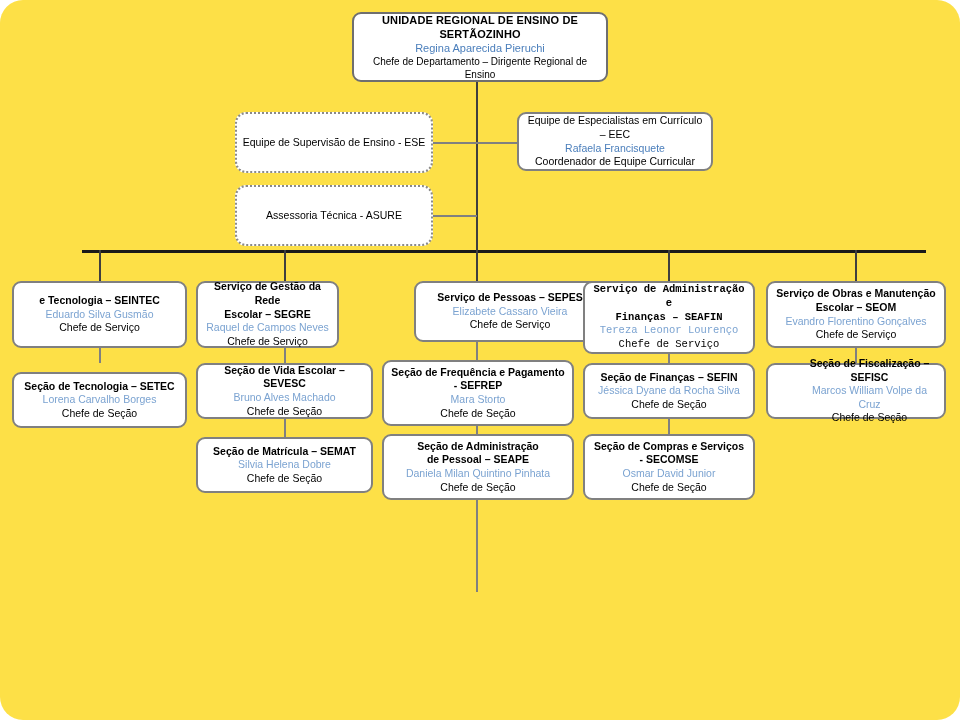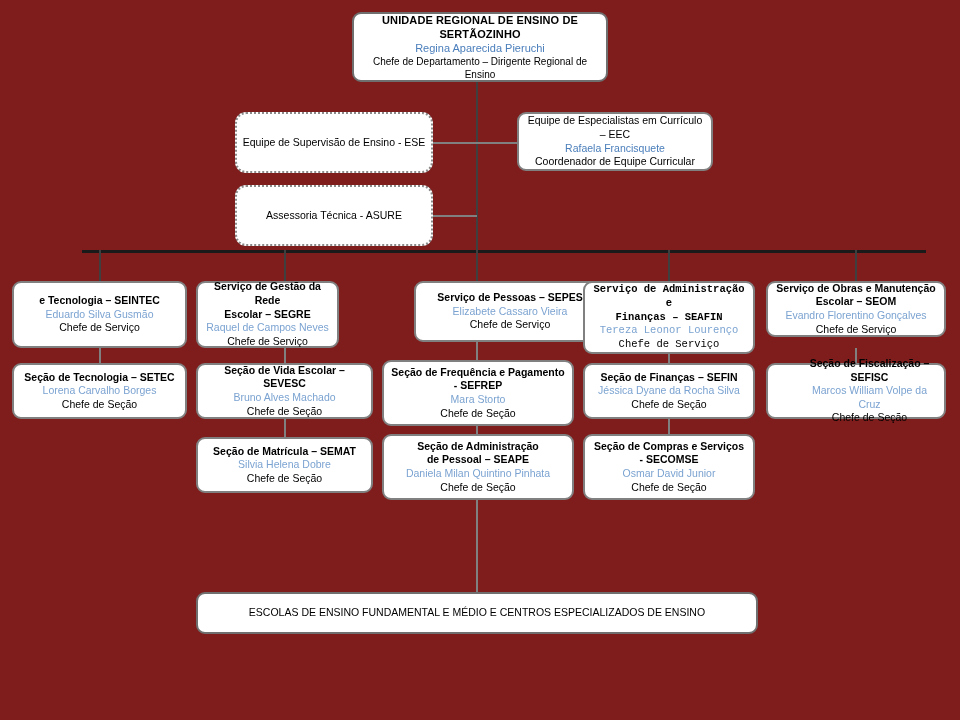--- a/index.html
+++ b/index.html
@@ -9,22 +9,23 @@
     background: #ffffff;
   }
   body {
     font-family: "Liberation Sans", sans-serif;
     -webkit-font-smoothing: antialiased;
   }
   #canvas {
     position: relative;
     width: 960px;
     height: 720px;
-    background: #7f1d1d;
+    background: #fde047;
     overflow: hidden;
+    border-radius: 23px;
   }
 
   
   .line {
     position: absolute;
     background: #808080;
   }
   .line.v { width: 2px; }
   .line.h { height: 2px; }
   .line.dark { background: #3f3f3f; }
@@ -85,24 +86,24 @@
   
   #box-ese   { left: 235px; top: 112px; width: 198px; height: 61px; }
   #box-eec   { left: 517px; top: 112px; width: 196px; height: 59px; }
   #box-asure { left: 235px; top: 185px; width: 198px; height: 61px; }
 
   
   #box-seintec { left: 12px;  top: 281px; width: 175px; height: 67px; }
   #box-segre   { left: 196px; top: 281px; width: 143px; height: 67px; }
   #box-sepes   { left: 382px; top: 281px; width: 192px; height: 61px; margin-left: 32px; }
   #box-seafin  { left: 583px; top: 281px; width: 172px; height: 73px; font-family: Liberation Mono, monospace; }
-  #box-seom    { left: 766px; top: 281px; width: 180px; height: 56px; }
-
-  
-  #box-setec   { left: 12px;  top: 363px; width: 175px; height: 56px; }
+  #box-seom    { left: 766px; top: 281px; width: 180px; height: 67px; }
+
+  
+  #box-setec   { left: 12px;  top: 372px; width: 175px; height: 56px; }
   #box-sevesc  { left: 196px; top: 363px; width: 177px; height: 56px; }
   #box-sefrep  { left: 382px; top: 360px; width: 192px; height: 66px; }
   #box-sefin   { left: 583px; top: 363px; width: 172px; height: 56px; }
   #box-sefisc  { left: 766px; top: 363px; width: 180px; height: 56px; padding-left: 32px; }
 
   
   #box-semat   { left: 196px; top: 437px; width: 177px; height: 56px; }
   #box-seape   { left: 382px; top: 434px; width: 192px; height: 66px; }
   #box-secomse { left: 583px; top: 434px; width: 172px; height: 66px; }
 
@@ -243,17 +244,14 @@
     <div class="role">Chefe de Seção</div>
   </div>
 
   <div class="box" id="box-secomse">
     <div class="title">Seção de Compras e Serviços</div>
     <div class="title">- SECOMSE</div>
     <div class="name">Osmar David Junior</div>
     <div class="role">Chefe de Seção</div>
   </div>
 
-  <div class="box" id="box-escolas">
-    <div class="title">ESCOLAS DE ENSINO FUNDAMENTAL E MÉDIO E CENTROS ESPECIALIZADOS DE ENSINO</div>
-  </div>
 
 </div>
 
 </body></html>

